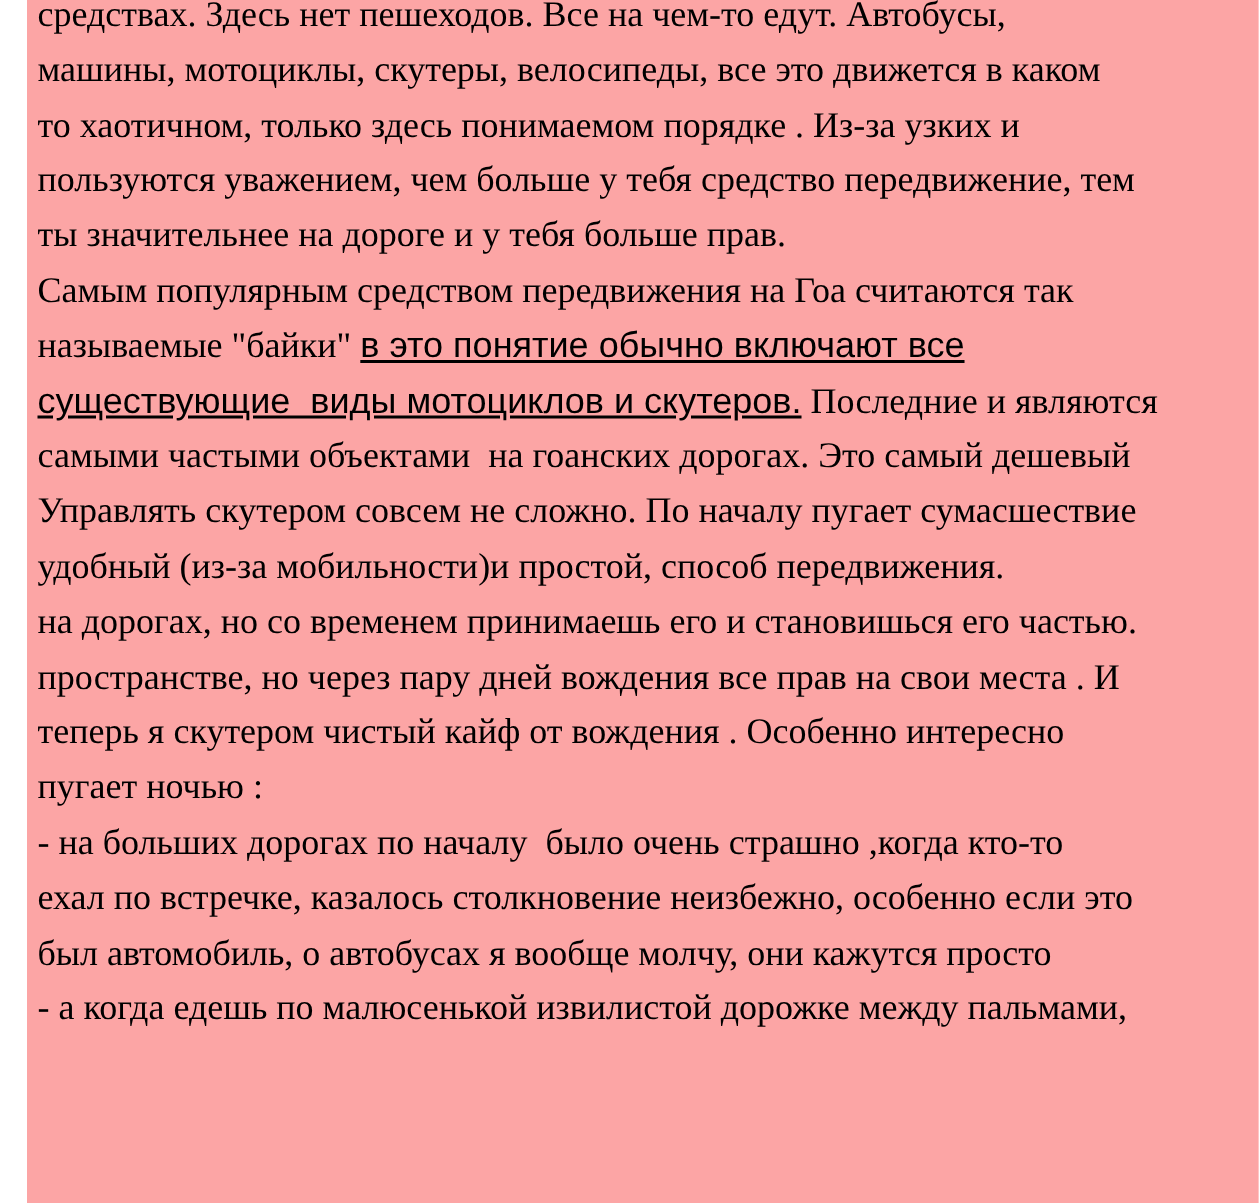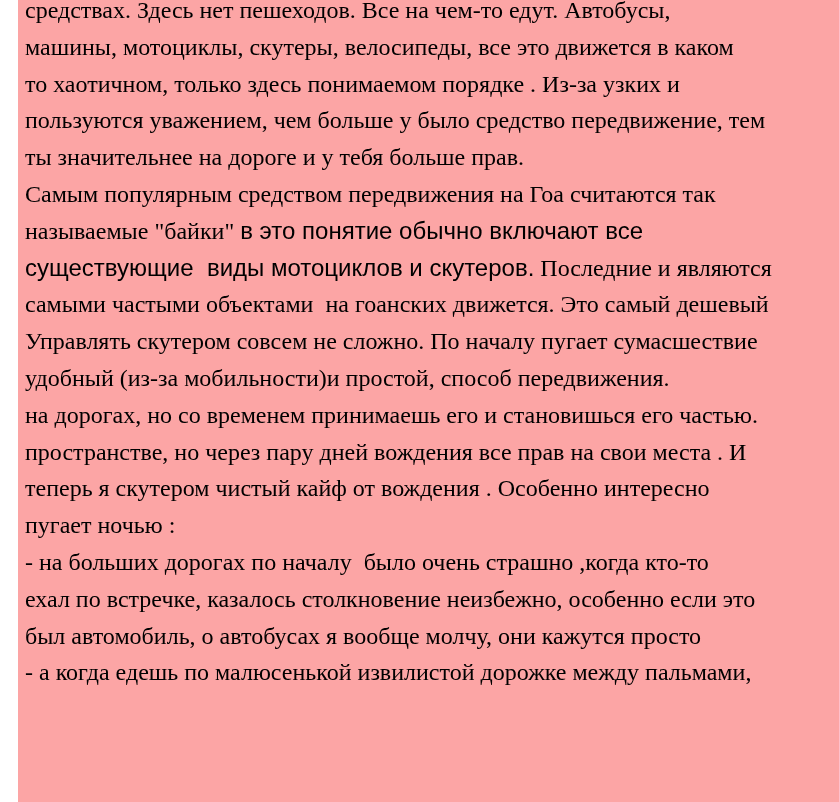--- a/index.html
+++ b/index.html
@@ -26,36 +26,37 @@
     font-size: 24px;
     line-height: 36.8px;
     white-space: pre-wrap;
     text-align: left;
   }
   .seg-serif {
     font-family: "Liberation Serif", serif;
   }
   .seg-sans {
     font-family: "Liberation Sans", sans-serif;
+    text-decoration: underline;
   }
 </style>
 </head>
 <body>
 
 <div class="page">
   <div class="text-body" id="text-container">
       <div class="line"><span class="seg-serif">средствах. Здесь нет пешеходов. Все на чем-то едут. Автобусы,</span></div>
       <div class="line"><span class="seg-serif">машины, мотоциклы, скутеры, велосипеды, все это движется в каком</span></div>
       <div class="line"><span class="seg-serif">то хаотичном, только здесь понимаемом порядке . Из-за узких и</span></div>
-      <div class="line"><span class="seg-serif">пользуются уважением, чем больше у было средство передвижение, тем</span></div>
+      <div class="line"><span class="seg-serif">пользуются уважением, чем больше у тебя средство передвижение, тем</span></div>
       <div class="line"><span class="seg-serif">ты значительнее на дороге и у тебя больше прав.</span></div>
       <div class="line"><span class="seg-serif">Самым популярным средством передвижения на Гоа считаются так</span></div>
       <div class="line"><span class="seg-serif">называемые "байки" </span><span class="seg-sans">в это понятие обычно включают все</span></div>
       <div class="line"><span class="seg-sans">существующие  виды мотоциклов и скутеров.</span><span class="seg-serif"> Последние и являются</span></div>
-      <div class="line"><span class="seg-serif">самыми частыми объектами  на гоанских движется. Это самый дешевый</span></div>
+      <div class="line"><span class="seg-serif">самыми частыми объектами  на гоанских дорогах. Это самый дешевый</span></div>
       <div class="line"><span class="seg-serif">Управлять скутером совсем не сложно. По началу пугает сумасшествие</span></div>
       <div class="line"><span class="seg-serif">удобный (из-за мобильности)и простой, способ передвижения.</span></div>
       <div class="line"><span class="seg-serif">на дорогах, но со временем принимаешь его и становишься его частью.</span></div>
       <div class="line"><span class="seg-serif">пространстве, но через пару дней вождения все прав на свои места . И</span></div>
       <div class="line"><span class="seg-serif">теперь я скутером чистый кайф от вождения . Особенно интересно</span></div>
       <div class="line"><span class="seg-serif">пугает ночью :</span></div>
       <div class="line"><span class="seg-serif">- на больших дорогах по началу  было очень страшно ,когда кто-то</span></div>
       <div class="line"><span class="seg-serif">ехал по встречке, казалось столкновение неизбежно, особенно если это</span></div>
       <div class="line"><span class="seg-serif">был автомобиль, о автобусах я вообще молчу, они кажутся просто</span></div>
       <div class="line"><span class="seg-serif">- а когда едешь по малюсенькой извилистой дорожке между пальмами,</span></div>

